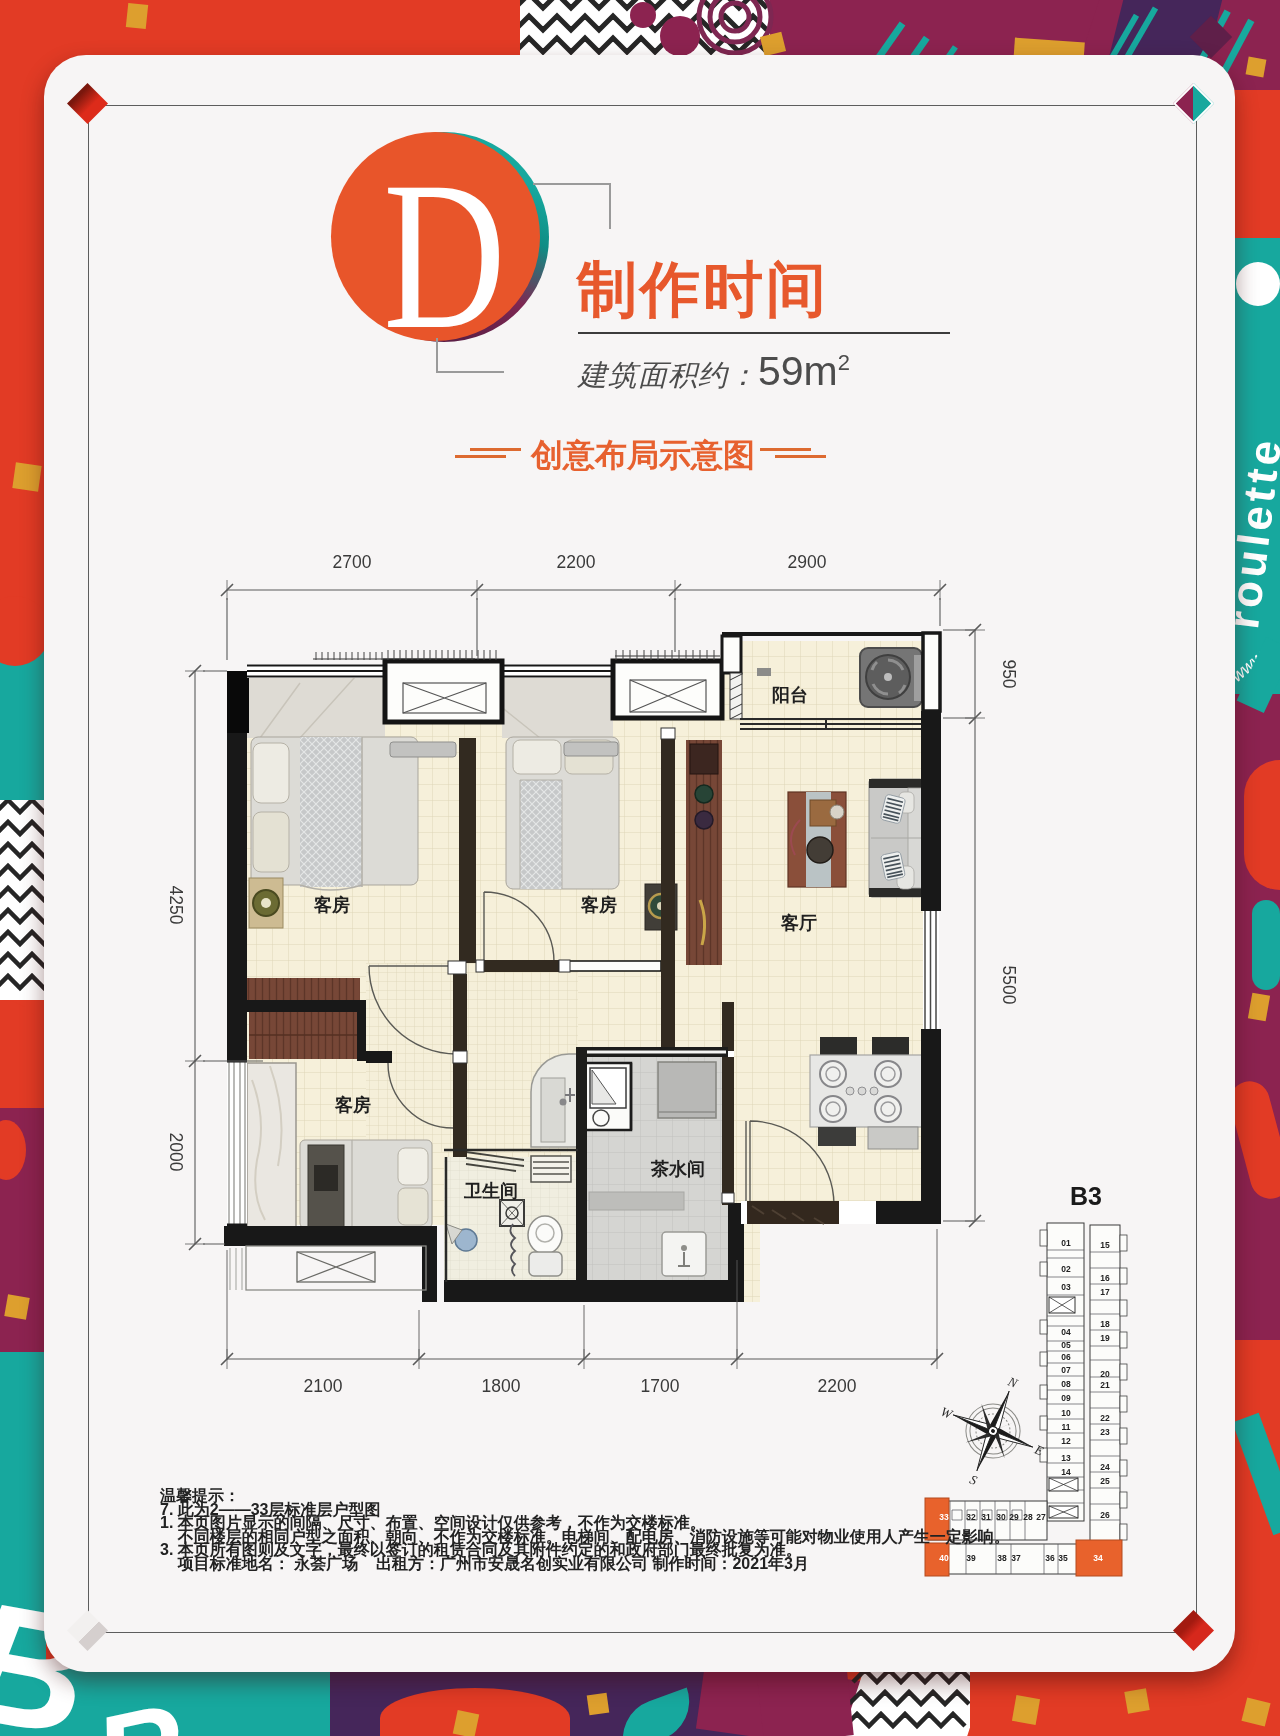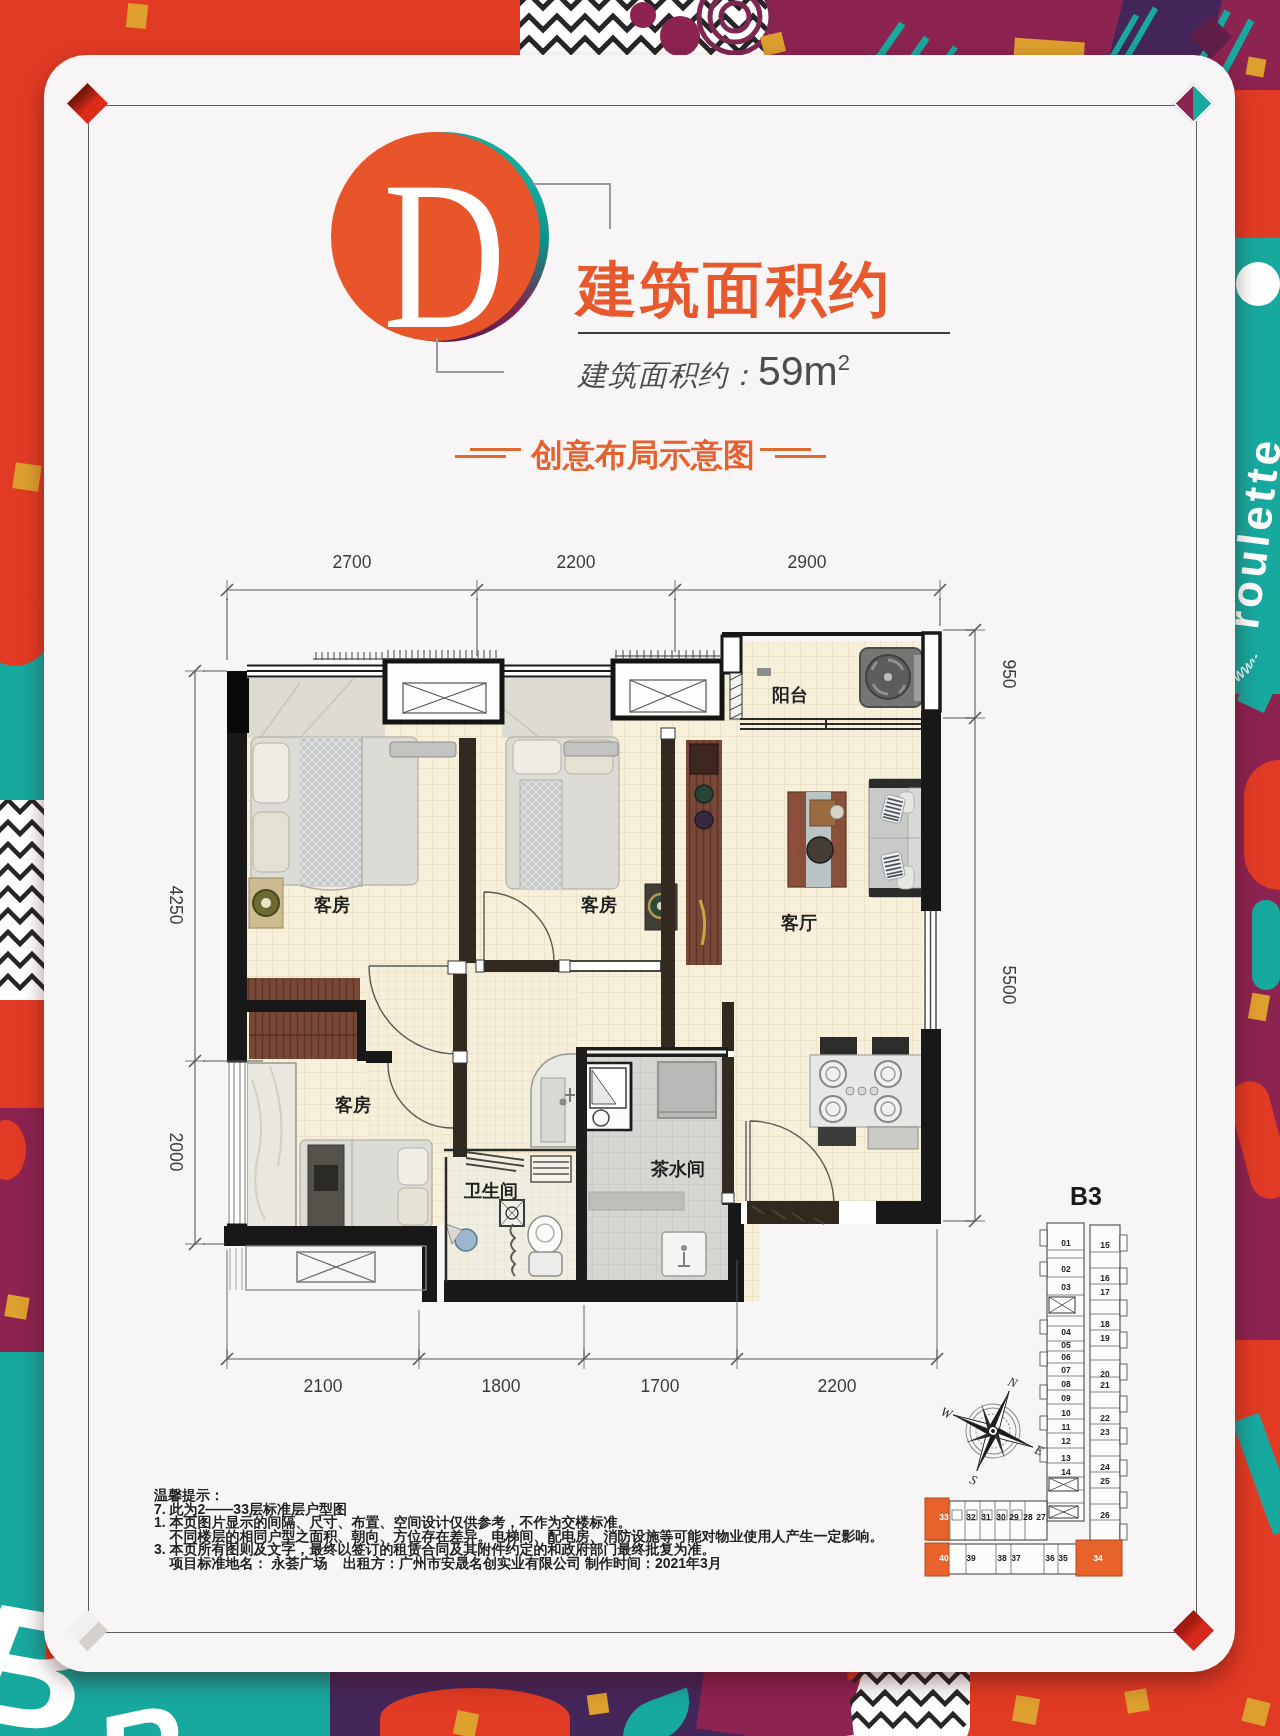--- a/index.html
+++ b/index.html
@@ -33,21 +33,21 @@
      color:#e7582c;letter-spacing:3px;}
   #rule1{position:absolute;left:578px;top:332px;width:372px;height:2.4px;background:#3c3c3c;}
   #area{position:absolute;left:578px;top:348px;color:#4c4c4c;}
   #area .cn{font-size:29px;letter-spacing:1px;font-style:italic;}
   #area .num{font-size:41px;}
   #area sup{font-size:22px;}
   #slogan{position:absolute;left:531px;top:434px;width:224px;
      font-size:32px;font-weight:bold;color:#e7612f;letter-spacing:0px;}
   .oline{position:absolute;height:2.6px;background:#dd6a30;}
   
-  #foot{position:absolute;left:154px;top:1489px;font-size:14px;line-height:13.6px;
+  #foot{position:absolute;left:160px;top:1489px;font-size:16px;line-height:13.6px;
      color:#222;font-weight:bold;letter-spacing:0px;}
   #foot div{white-space:pre;}
 </style>
 </head>
 <body>
 <div id="bg">
 
   <div class="abs mag" style="left:744px;top:-70px;width:560px;height:250px;transform:rotate(-12deg);"></div>
   <div class="abs mag" style="left:1100px;top:-20px;width:200px;height:240px;transform:rotate(14deg);"></div>
   <div class="abs mag" style="left:1080px;top:-50px;width:200px;height:250px;transform:rotate(18deg);"></div>
@@ -158,21 +158,21 @@
 <div class="dia" style="left:73px;top:1616px;background:linear-gradient(90deg,#f2f0ef 55%,#d5cfce 55%);"></div>
 <div class="dia" style="left:1179px;top:1616px;background:linear-gradient(90deg,#a31a10 25%,#d6281c 60%);"></div>
 
 <div id="circPat"></div>
 <div id="circ"></div>
 <div id="dLetter">D</div>
 <div class="hline" style="left:533px;top:183px;width:78px;height:1.6px;"></div>
 <div class="hline" style="left:609px;top:183px;width:1.6px;height:46px;"></div>
 <div class="hline" style="left:436px;top:338px;width:1.6px;height:35px;"></div>
 <div class="hline" style="left:436px;top:371px;width:68px;height:1.6px;"></div>
-<div id="title">建筑面积约</div>
+<div id="title">制作时间</div>
 <div id="rule1"></div>
 <div id="area"><span class="cn">建筑面积约：</span><span class="num">59m<sup>2</sup></span></div>
 <div id="slogan">创意布局示意图</div>
 <div class="oline" style="left:470px;top:448px;width:51px;"></div>
 <div class="oline" style="left:455px;top:455px;width:51px;"></div>
 <div class="oline" style="left:760px;top:448px;width:51px;"></div>
 <div class="oline" style="left:775px;top:455px;width:51px;"></div>
 
 <svg id="plan" class="abs" style="left:0;top:0;" width="1280" height="1736" viewBox="0 0 1280 1736">
 <defs>
@@ -601,16 +601,16 @@
     <text x="0" y="57">S</text>
     <text x="-50" y="5">W</text>
   </g>
 </g>
 </svg>
 
 <div id="foot">
 <div>温馨提示：</div>
 <div>7. 此为2——33层标准层户型图</div>
 <div>1. 本页图片显示的间隔、尺寸、布置、空间设计仅供参考，不作为交楼标准。</div>
-<div>    不同楼层的相同户型之面积、朝向、方位存在差异。电梯间、配电房、消防设施等可能对物业使用人产生一定影响。</div>
+<div>    不同楼层的相同户型之面积、朝向、不作为交楼标准。电梯间、配电房、消防设施等可能对物业使用人产生一定影响。</div>
 <div>3. 本页所有图则及文字，最终以签订的租赁合同及其附件约定的和政府部门最终批复为准。</div>
 <div>    项目标准地名： 永荟广场    出租方：广州市安晟名创实业有限公司 制作时间：2021年3月</div>
 </div>
 
 </body></html>

